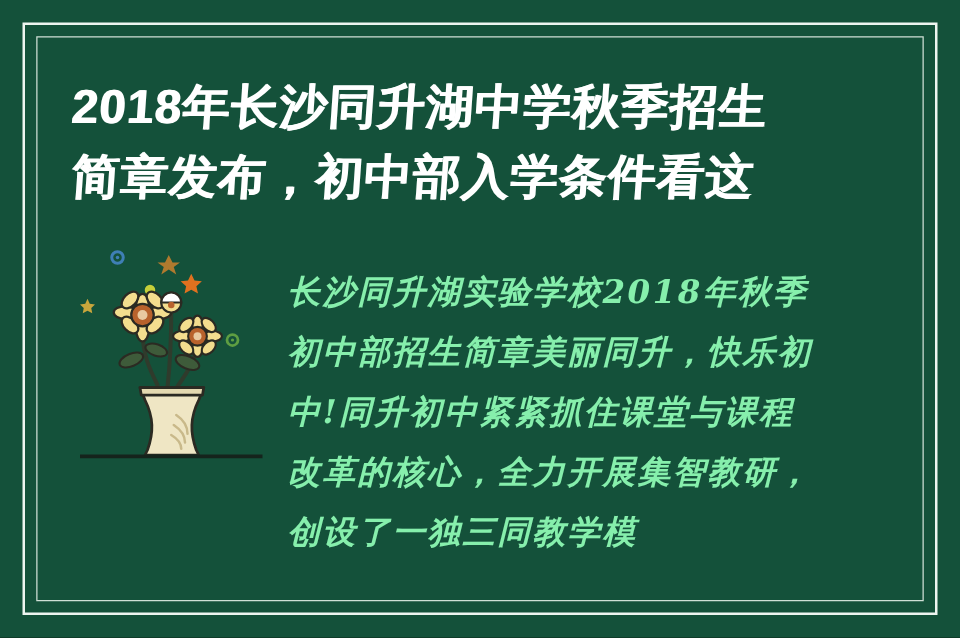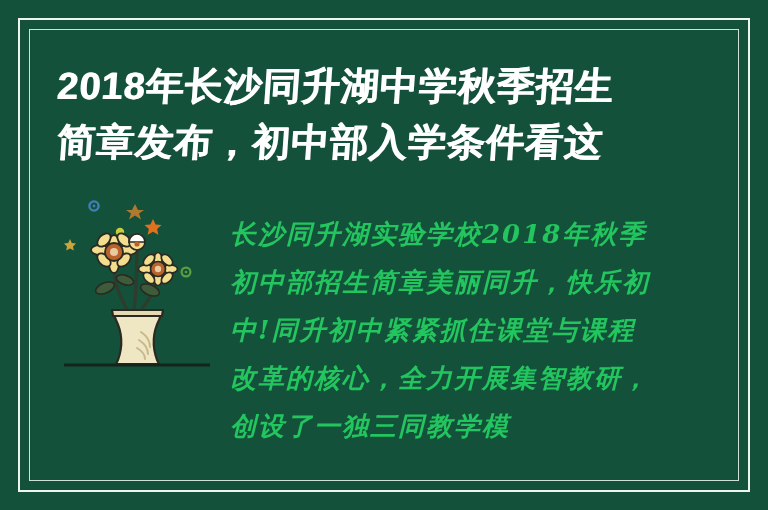--- a/index.html
+++ b/index.html
@@ -45,21 +45,21 @@
     white-space: nowrap;
     transform: skewX(-4deg);
     text-shadow: 1px 0 0 #ffffff;
   }
   
   .body-copy {
     position: absolute;
     left: 230px;
     top: 210px;
     width: 420px;
-    color: #22c55e;
+    color: #86efac;
     font-size: 26px;
     line-height: 48px;
     font-family: "DejaVu Serif", serif;
     font-style: italic;
     font-weight: 600;
     letter-spacing: 2px;
     word-break: break-all;
   }
   
   .illustration {

